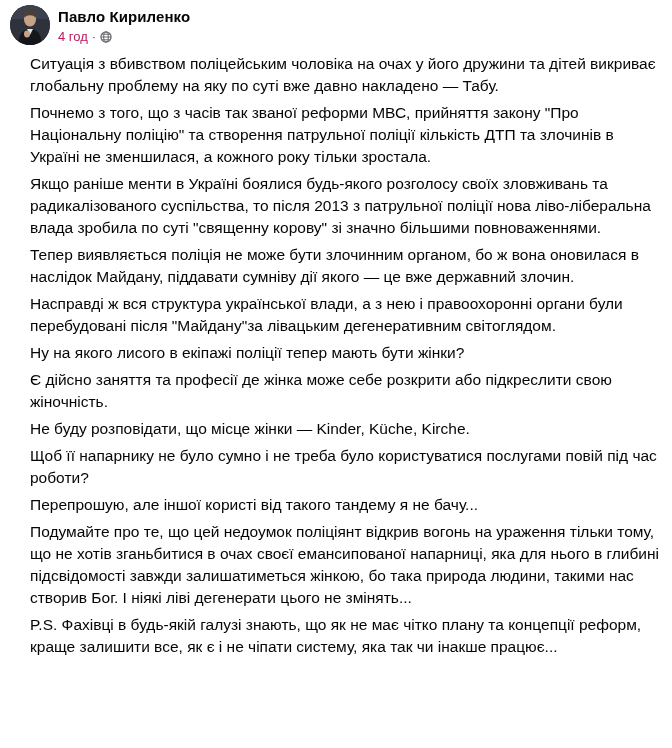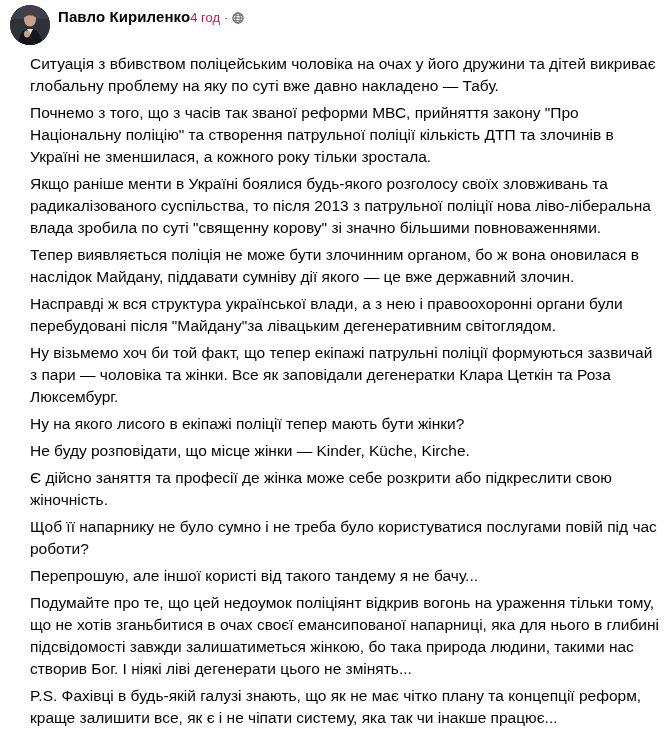--- a/index.html
+++ b/index.html
@@ -30,21 +30,21 @@
     cursor: pointer;
     background: radial-gradient(circle at 50% 35%, #4a4f5a 0%, #2b2f38 55%, #171a20 100%);
     position: relative;
     box-shadow: inset 0 0 0 1px rgba(0,0,0,0.08);
   }
   .avatar svg { display: block; width: 40px; height: 40px; }
   .header-info {
     margin-left: 8px;
     padding-top: 2px;
     display: flex;
-    flex-direction: row;
+    flex-direction: column;
     justify-content: flex-end;
   }
   .author-name {
     font-size: 15px;
     font-weight: 700;
     color: #050505;
     line-height: 19px;
     cursor: pointer;
     letter-spacing: 0.1px;
   }
@@ -115,24 +115,23 @@
       </span>
     </div>
   </div>
 
   <div class="post-body">
     <p>Ситуація з вбивством поліцейським чоловіка на очах у його дружини та дітей викриває глобальну проблему на яку по суті вже давно накладено — Табу.</p>
     <p>Почнемо з того, що з часів так званої реформи МВС, прийняття закону "Про Національну поліцію" та створення патрульної поліції кількість ДТП та злочинів в Україні не зменшилася, а кожного року тільки зростала.</p>
     <p>Якщо раніше менти в Україні боялися будь-якого розголосу своїх зловживань та радикалізованого суспільства, то після 2013 з патрульної поліції нова ліво-ліберальна влада зробила по суті "священну корову" зі значно більшими повноваженнями.</p>
     <p>Тепер виявляється поліція не може бути злочинним органом, бо ж вона оновилася в наслідок Майдану, піддавати сумніву дії якого — це вже державний злочин.</p>
     <p>Насправді ж вся структура української влади, а з нею і правоохоронні органи були перебудовані після "Майдану"за лівацьким дегенеративним світоглядом.</p>
-    <p>Ну візьмемо хоч би той факт, що тепер екіпажі патрульні поліції формуються зазвичай з пари — чоловіка та жінки. Все як заповідали дегенератки Клара Цеткін та Роза Люксембург.</p>
     <p>Ну на якого лисого в екіпажі поліції тепер мають бути жінки?</p>
+    <p>Є дійсно заняття та професії де жінка може себе розкрити або підкреслити свою жіночність.</p>
     <p>Не буду розповідати, що місце жінки — Kinder, Küche, Kirche.</p>
-    <p>Є дійсно заняття та професії де жінка може себе розкрити або підкреслити свою жіночність.</p>
     <p>Щоб її напарнику не було сумно і не треба було користуватися послугами повій під час роботи?</p>
     <p>Перепрошую, але іншої користі від такого тандему я не бачу...</p>
     <p>Подумайте про те, що цей недоумок поліціянт відкрив вогонь на ураження тільки тому, що не хотів зганьбитися в очах своєї емансипованої напарниці, яка для нього в глибині підсвідомості завжди залишатиметься жінкою, бо така природа людини, такими нас створив Бог. І ніякі ліві дегенерати цього не змінять...</p>
     <p>P.S. Фахівці в будь-якій галузі знають, що як не має чітко плану та концепції реформ, краще залишити все, як є і не чіпати систему, яка так чи інакше працює...</p>
 
   </div>
 
 </div>
 
 </body></html>

